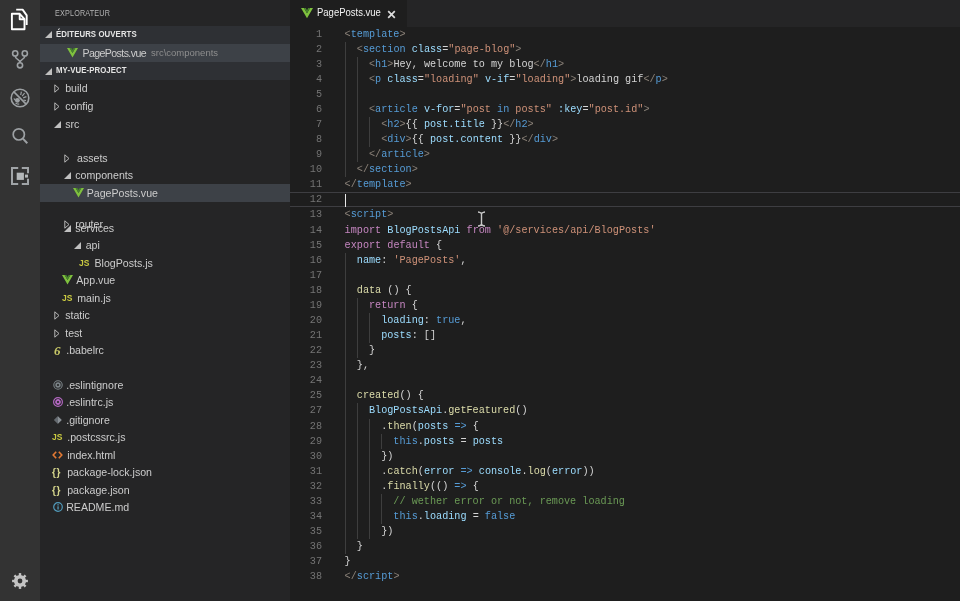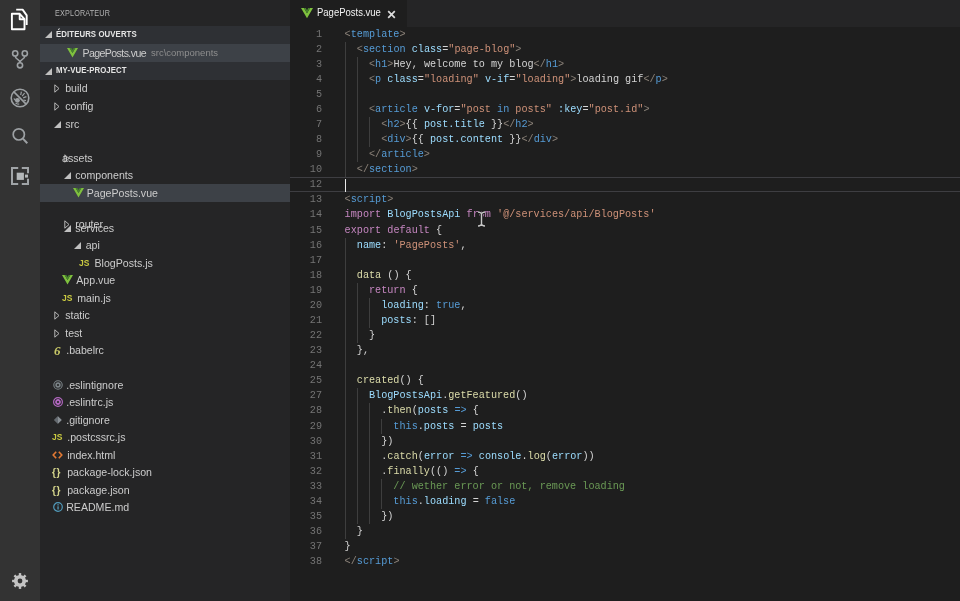--- a/index.html
+++ b/index.html
@@ -137,21 +137,21 @@
           </svg>
         </span>
         <span class="lbl" style="left:25.2px">src</span>
       </div>
 <div class="trow" style="top:149.50px">
         <span style="position:absolute;left:23.8px;top:4.5px;width:7px;height:9px">
           <svg width="6" height="9" viewBox="0 0 6 9" style="position:absolute">
             <polygon points="0.8,0.8 5,4.5 0.8,8.2" fill="none" stroke="#b6b6b6" stroke-width="1"></polygon>
           </svg>
         </span>
-        <span class="lbl" style="left:22px">assets</span>
+        <span class="lbl" style="left:37px">assets</span>
       </div>
 <div class="trow" style="top:166.96px">
         <span style="position:absolute;left:23.8px;top:5.5px;width:7px;height:9px">
           <svg width="7" height="7" viewBox="0 0 7 7" style="position:absolute">
             <polygon points="7,0 7,7 0,7" fill="#c0c0c0"></polygon>
           </svg>
         </span>
         <span class="lbl" style="left:35.3px">components</span>
       </div>
 <div class="trow sel" style="top:184.42px">
@@ -325,20 +325,21 @@
 <div class="cl"><span class="num">1</span><span class="ct"><i style="color:#8a8178">&lt;</i><i style="color:#569cd6">template</i><i style="color:#8a8178">&gt;</i></span></div>
 <div class="cl"><b class="ig" style="left:54.60px"></b><span class="num">2</span><span class="ct"><i style="color:#d4d4d4">  </i><i style="color:#8a8178">&lt;</i><i style="color:#569cd6">section</i><i style="color:#d4d4d4"> </i><i style="color:#9cdcfe">class</i><i style="color:#d4d4d4">=</i><i style="color:#ce9178">"page-blog"</i><i style="color:#8a8178">&gt;</i></span></div>
 <div class="cl"><b class="ig" style="left:54.60px"></b><b class="ig" style="left:66.76px"></b><span class="num">3</span><span class="ct"><i style="color:#d4d4d4">    </i><i style="color:#8a8178">&lt;</i><i style="color:#569cd6">h1</i><i style="color:#8a8178">&gt;</i><i style="color:#d4d4d4">Hey, welcome to my blog</i><i style="color:#8a8178">&lt;/</i><i style="color:#569cd6">h1</i><i style="color:#8a8178">&gt;</i></span></div>
 <div class="cl"><b class="ig" style="left:54.60px"></b><b class="ig" style="left:66.76px"></b><span class="num">4</span><span class="ct"><i style="color:#d4d4d4">    </i><i style="color:#8a8178">&lt;</i><i style="color:#569cd6">p</i><i style="color:#d4d4d4"> </i><i style="color:#9cdcfe">class</i><i style="color:#d4d4d4">=</i><i style="color:#ce9178">"loading"</i><i style="color:#d4d4d4"> </i><i style="color:#9cdcfe">v-if</i><i style="color:#d4d4d4">=</i><i style="color:#ce9178">"loading"</i><i style="color:#8a8178">&gt;</i><i style="color:#d4d4d4">loading gif</i><i style="color:#8a8178">&lt;/</i><i style="color:#569cd6">p</i><i style="color:#8a8178">&gt;</i></span></div>
 <div class="cl"><b class="ig" style="left:54.60px"></b><b class="ig" style="left:66.76px"></b><span class="num">5</span><span class="ct"></span></div>
 <div class="cl"><b class="ig" style="left:54.60px"></b><b class="ig" style="left:66.76px"></b><span class="num">6</span><span class="ct"><i style="color:#d4d4d4">    </i><i style="color:#8a8178">&lt;</i><i style="color:#569cd6">article</i><i style="color:#d4d4d4"> </i><i style="color:#9cdcfe">v-for</i><i style="color:#d4d4d4">=</i><i style="color:#ce9178">"post </i><i style="color:#569cd6">in</i><i style="color:#ce9178"> posts"</i><i style="color:#d4d4d4"> </i><i style="color:#9cdcfe">:key</i><i style="color:#d4d4d4">=</i><i style="color:#ce9178">"post.id"</i><i style="color:#8a8178">&gt;</i></span></div>
 <div class="cl"><b class="ig" style="left:54.60px"></b><b class="ig" style="left:66.76px"></b><b class="ig" style="left:78.92px"></b><span class="num">7</span><span class="ct"><i style="color:#d4d4d4">      </i><i style="color:#8a8178">&lt;</i><i style="color:#569cd6">h2</i><i style="color:#8a8178">&gt;</i><i style="color:#d4d4d4">{{ </i><i style="color:#9cdcfe">post.title</i><i style="color:#d4d4d4"> }}</i><i style="color:#8a8178">&lt;/</i><i style="color:#569cd6">h2</i><i style="color:#8a8178">&gt;</i></span></div>
 <div class="cl"><b class="ig" style="left:54.60px"></b><b class="ig" style="left:66.76px"></b><b class="ig" style="left:78.92px"></b><span class="num">8</span><span class="ct"><i style="color:#d4d4d4">      </i><i style="color:#8a8178">&lt;</i><i style="color:#569cd6">div</i><i style="color:#8a8178">&gt;</i><i style="color:#d4d4d4">{{ </i><i style="color:#9cdcfe">post.content</i><i style="color:#d4d4d4"> }}</i><i style="color:#8a8178">&lt;/</i><i style="color:#569cd6">div</i><i style="color:#8a8178">&gt;</i></span></div>
 <div class="cl"><b class="ig" style="left:54.60px"></b><b class="ig" style="left:66.76px"></b><span class="num">9</span><span class="ct"><i style="color:#d4d4d4">    </i><i style="color:#8a8178">&lt;/</i><i style="color:#569cd6">article</i><i style="color:#8a8178">&gt;</i></span></div>
 <div class="cl"><b class="ig" style="left:54.60px"></b><span class="num">10</span><span class="ct"><i style="color:#d4d4d4">  </i><i style="color:#8a8178">&lt;/</i><i style="color:#569cd6">section</i><i style="color:#8a8178">&gt;</i></span></div>
+<div class="cl"><span class="num">11</span><span class="ct"><i style="color:#8a8178">&lt;/</i><i style="color:#569cd6">template</i><i style="color:#8a8178">&gt;</i></span></div>
 <div class="cl cur"><span class="num">12</span><span class="ct"></span><b class="caret"></b></div>
 <div class="cl"><span class="num">13</span><span class="ct"><i style="color:#8a8178">&lt;</i><i style="color:#569cd6">script</i><i style="color:#8a8178">&gt;</i></span></div>
 <div class="cl"><span class="num">14</span><span class="ct"><i style="color:#c586c0">import</i><i style="color:#d4d4d4"> </i><i style="color:#9cdcfe">BlogPostsApi</i><i style="color:#d4d4d4"> </i><i style="color:#c586c0">from</i><i style="color:#d4d4d4"> </i><i style="color:#ce9178">'@/services/api/BlogPosts'</i></span></div>
 <div class="cl"><span class="num">15</span><span class="ct"><i style="color:#c586c0">export</i><i style="color:#d4d4d4"> </i><i style="color:#c586c0">default</i><i style="color:#d4d4d4"> {</i></span></div>
 <div class="cl"><b class="ig" style="left:54.60px"></b><span class="num">16</span><span class="ct"><i style="color:#d4d4d4">  </i><i style="color:#9cdcfe">name</i><i style="color:#d4d4d4">: </i><i style="color:#ce9178">'PagePosts'</i><i style="color:#d4d4d4">,</i></span></div>
 <div class="cl"><b class="ig" style="left:54.60px"></b><span class="num">17</span><span class="ct"></span></div>
 <div class="cl"><b class="ig" style="left:54.60px"></b><span class="num">18</span><span class="ct"><i style="color:#d4d4d4">  </i><i style="color:#dcdcaa">data</i><i style="color:#d4d4d4"> () {</i></span></div>
 <div class="cl"><b class="ig" style="left:54.60px"></b><b class="ig" style="left:66.76px"></b><span class="num">19</span><span class="ct"><i style="color:#d4d4d4">    </i><i style="color:#c586c0">return</i><i style="color:#d4d4d4"> {</i></span></div>
 <div class="cl"><b class="ig" style="left:54.60px"></b><b class="ig" style="left:66.76px"></b><b class="ig" style="left:78.92px"></b><span class="num">20</span><span class="ct"><i style="color:#d4d4d4">      </i><i style="color:#9cdcfe">loading</i><i style="color:#d4d4d4">: </i><i style="color:#569cd6">true</i><i style="color:#d4d4d4">,</i></span></div>
 <div class="cl"><b class="ig" style="left:54.60px"></b><b class="ig" style="left:66.76px"></b><b class="ig" style="left:78.92px"></b><span class="num">21</span><span class="ct"><i style="color:#d4d4d4">      </i><i style="color:#9cdcfe">posts</i><i style="color:#d4d4d4">: []</i></span></div>

